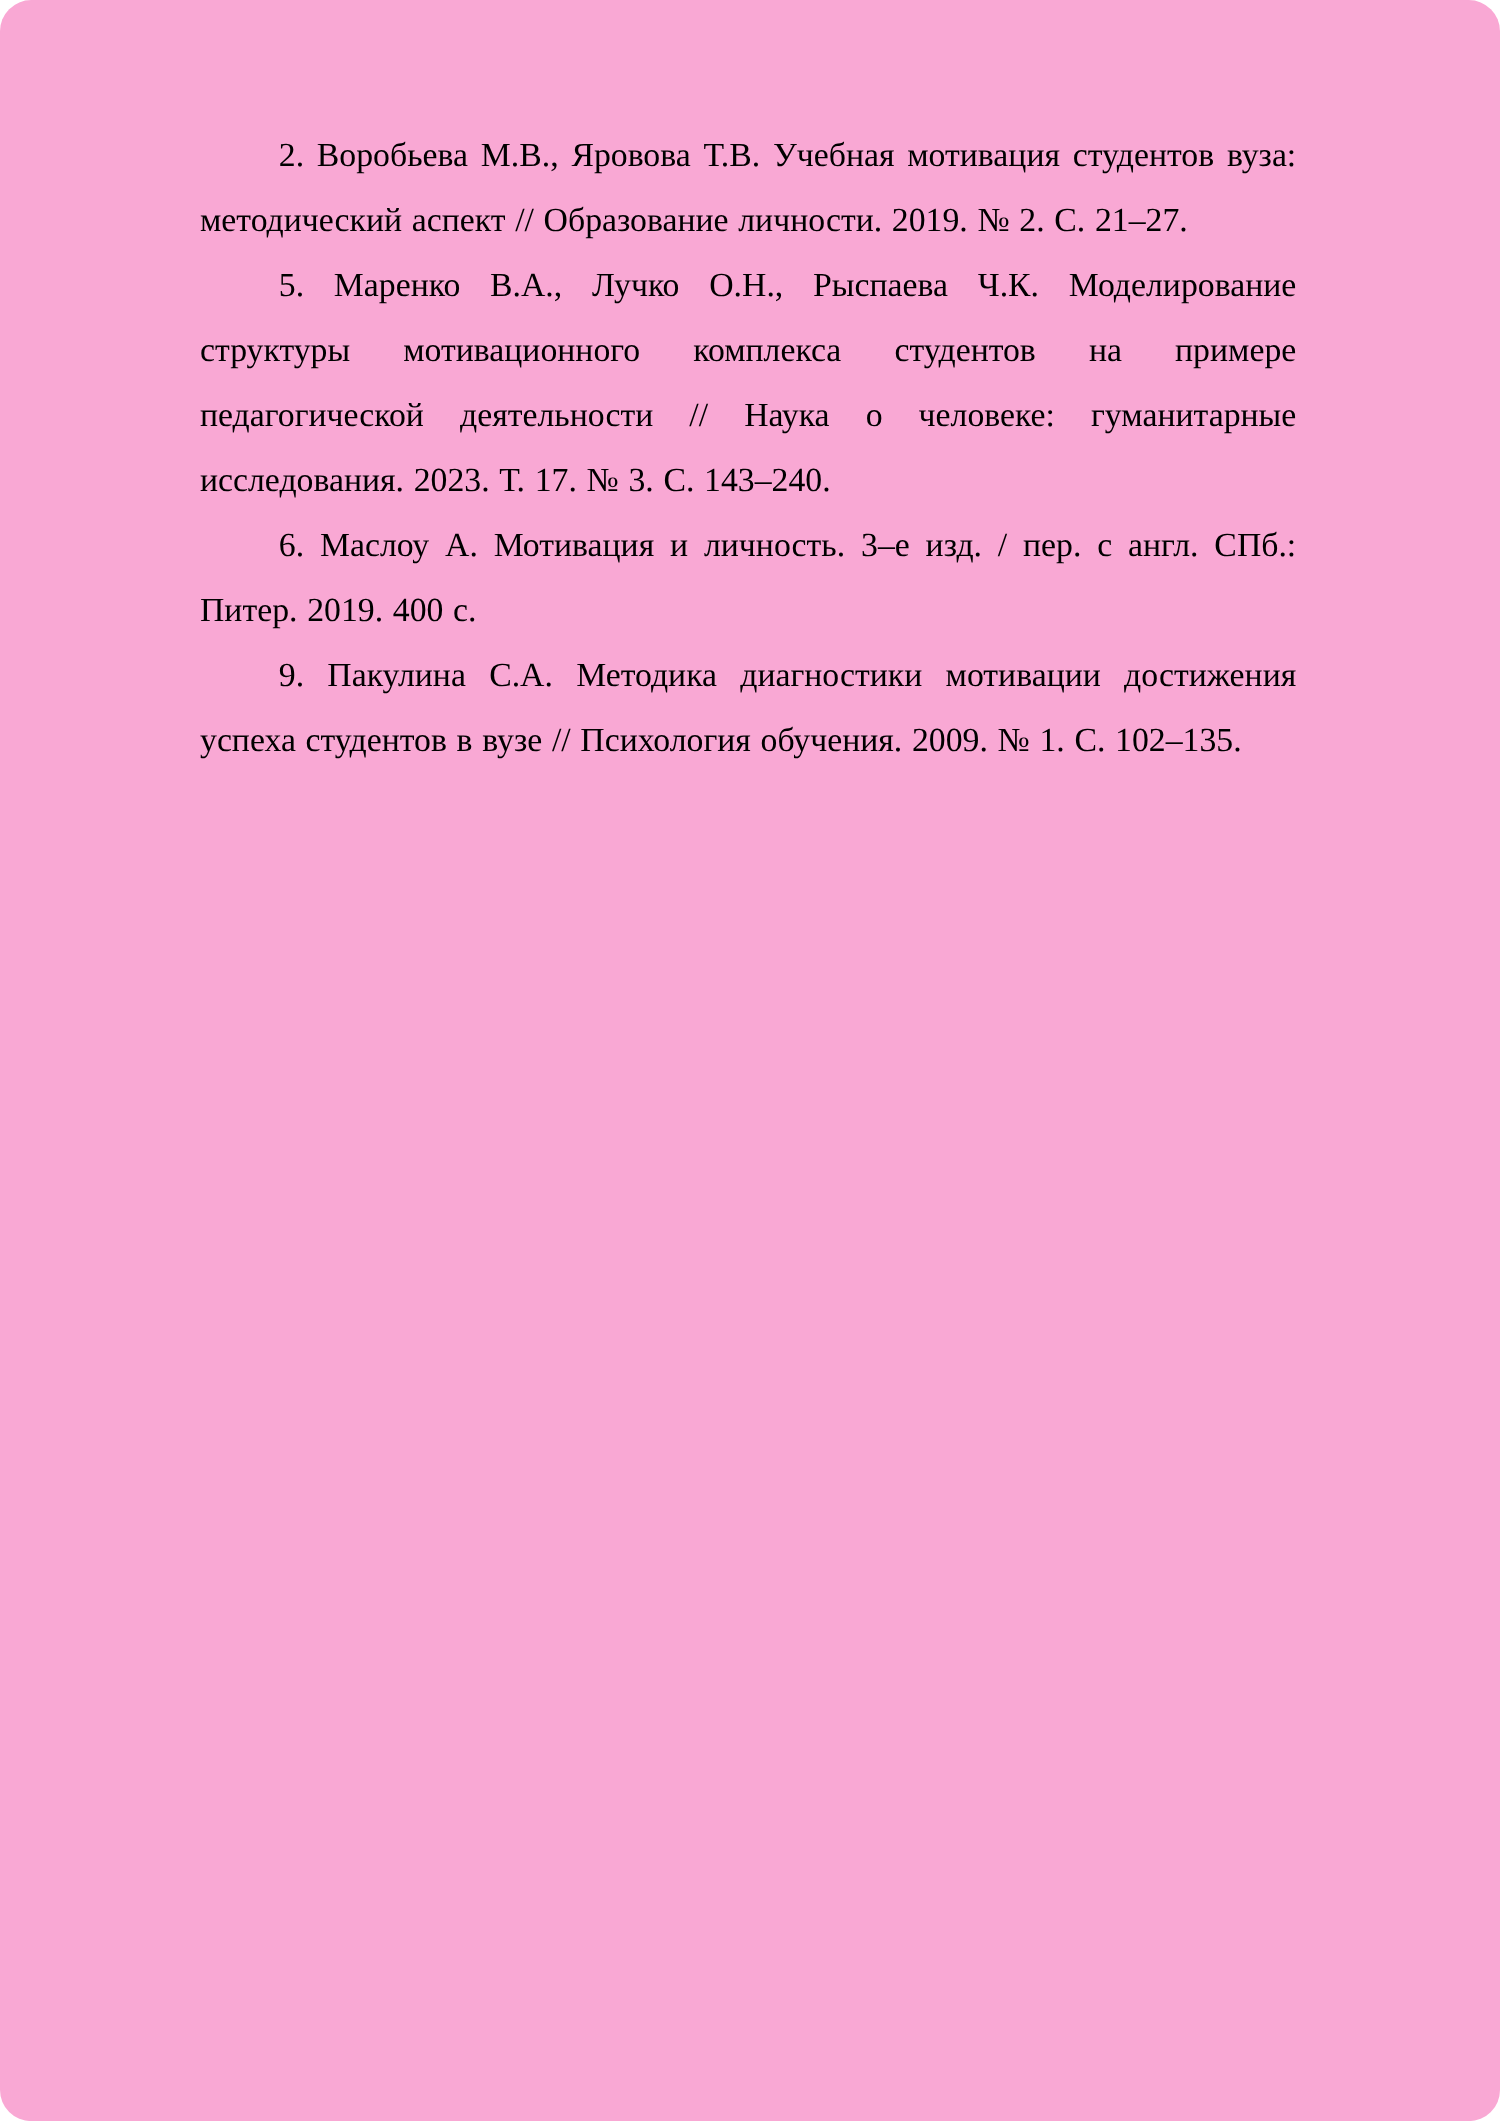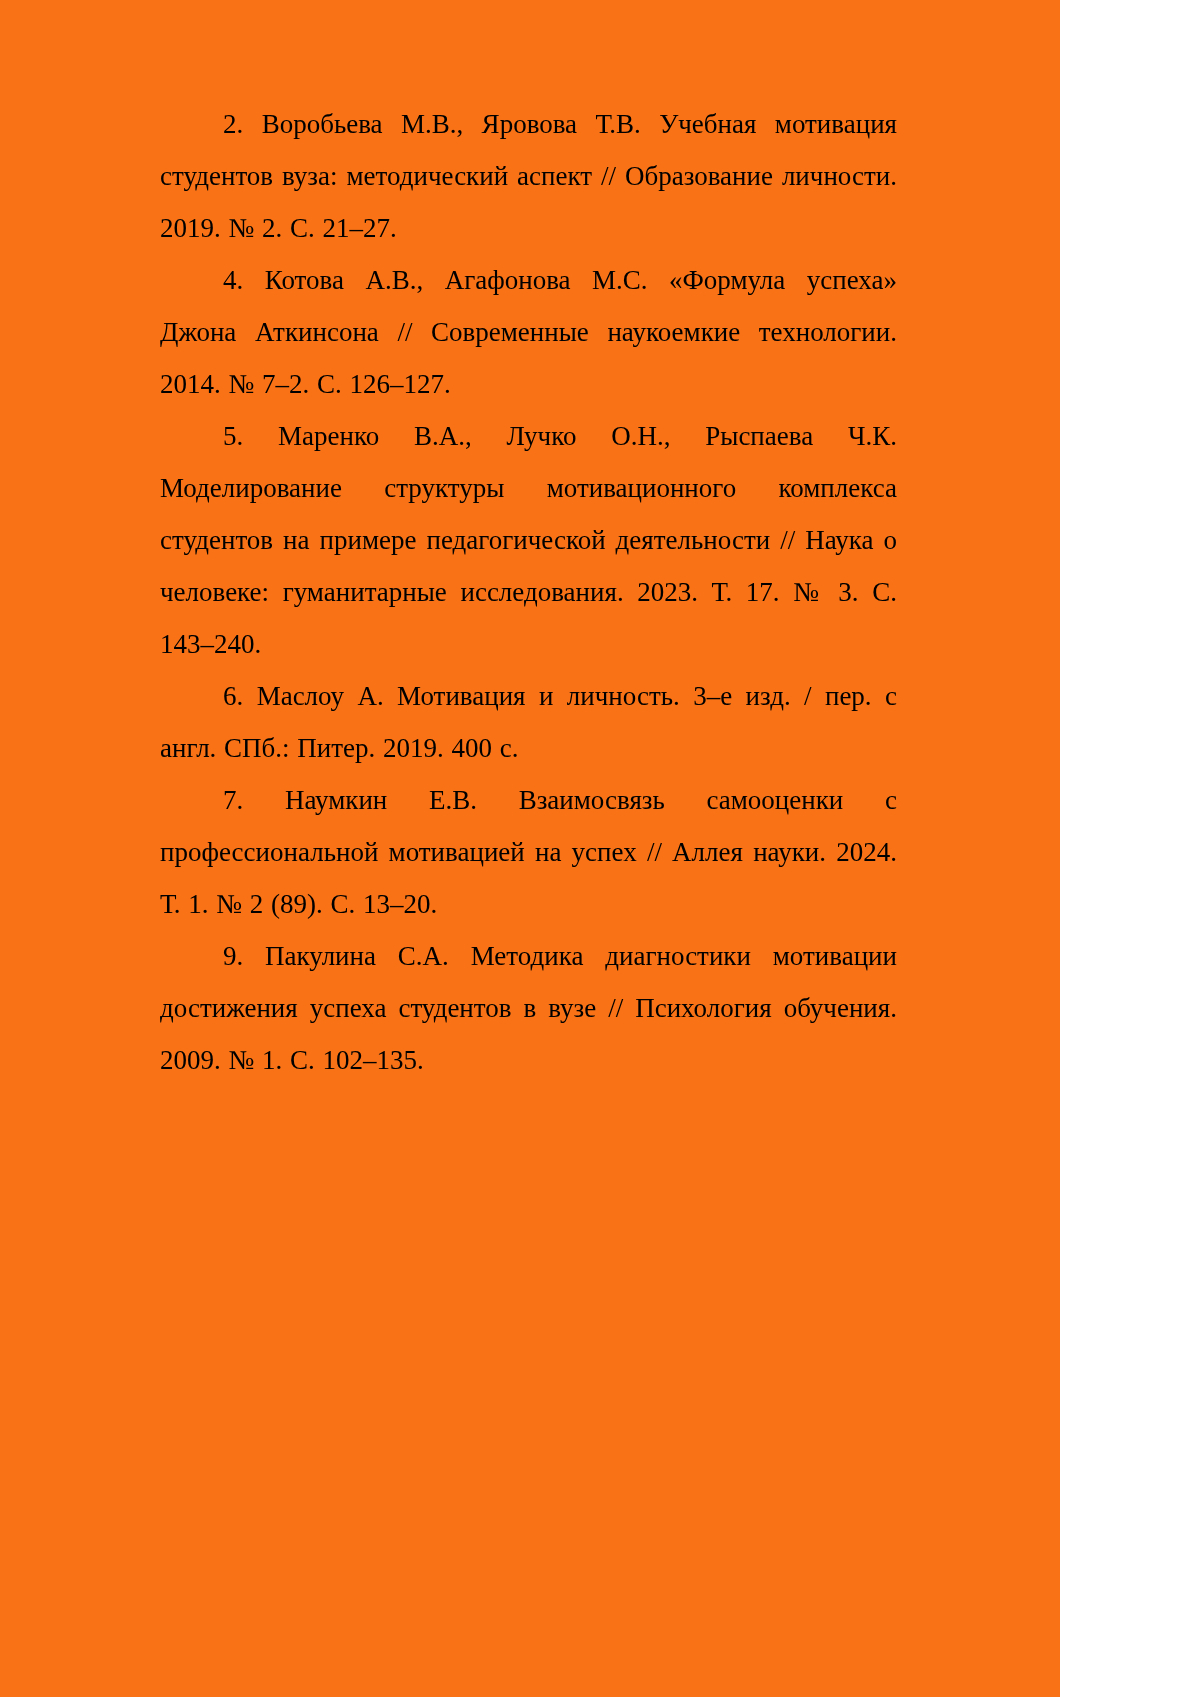--- a/index.html
+++ b/index.html
@@ -1,40 +1,39 @@
 <!DOCTYPE html>
 <html><head>
 <meta charset="utf-8">
 <style>
   html, body {
     margin: 0;
     padding: 0;
     background: #ffffff;
   }
   .page {
-    width: 1060px;
+    width: 1200px;
     min-height: 1697px;
     box-sizing: border-box;
-    background: #f97316;
+    background: #f9a8d4;
     padding: 98px 163px 40px 160px;
     font-family: "Liberation Serif", "DejaVu Serif", serif;
     font-size: 27px;
     line-height: 52px;
     color: #000000;
+    border-radius: 25px;
   }
   p.ref {
     margin: 0;
     text-align: justify;
     text-indent: 63px;
     word-spacing: 1px;
   }
 </style>
 </head>
 <body>
 
 <div class="page">
   <p class="ref">2. Воробьева М.В., Яровова Т.В. Учебная мотивация студентов вуза: методический аспект // Образование личности. 2019. № 2. С. 21–27.</p>
-  <p class="ref">4. Котова А.В., Агафонова М.С. «Формула успеха» Джона Аткинсона // Современные наукоемкие технологии. 2014. № 7–2. С. 126–127.</p>
   <p class="ref">5. Маренко В.А., Лучко О.Н., Рыспаева Ч.К. Моделирование структуры мотивационного комплекса студентов на примере педагогической деятельности // Наука о человеке: гуманитарные исследования. 2023. Т. 17. № 3. С. 143–240.</p>
   <p class="ref">6. Маслоу А. Мотивация и личность. 3–е изд. / пер. с англ. СПб.: Питер. 2019. 400 с.</p>
-  <p class="ref">7. Наумкин Е.В. Взаимосвязь самооценки с профессиональной мотивацией на успех // Аллея науки. 2024. Т. 1. № 2 (89). С. 13–20.</p>
   <p class="ref">9. Пакулина С.А. Методика диагностики мотивации достижения успеха студентов в вузе // Психология обучения. 2009. № 1. С. 102–135.</p>
 </div>
 
 </body></html>

